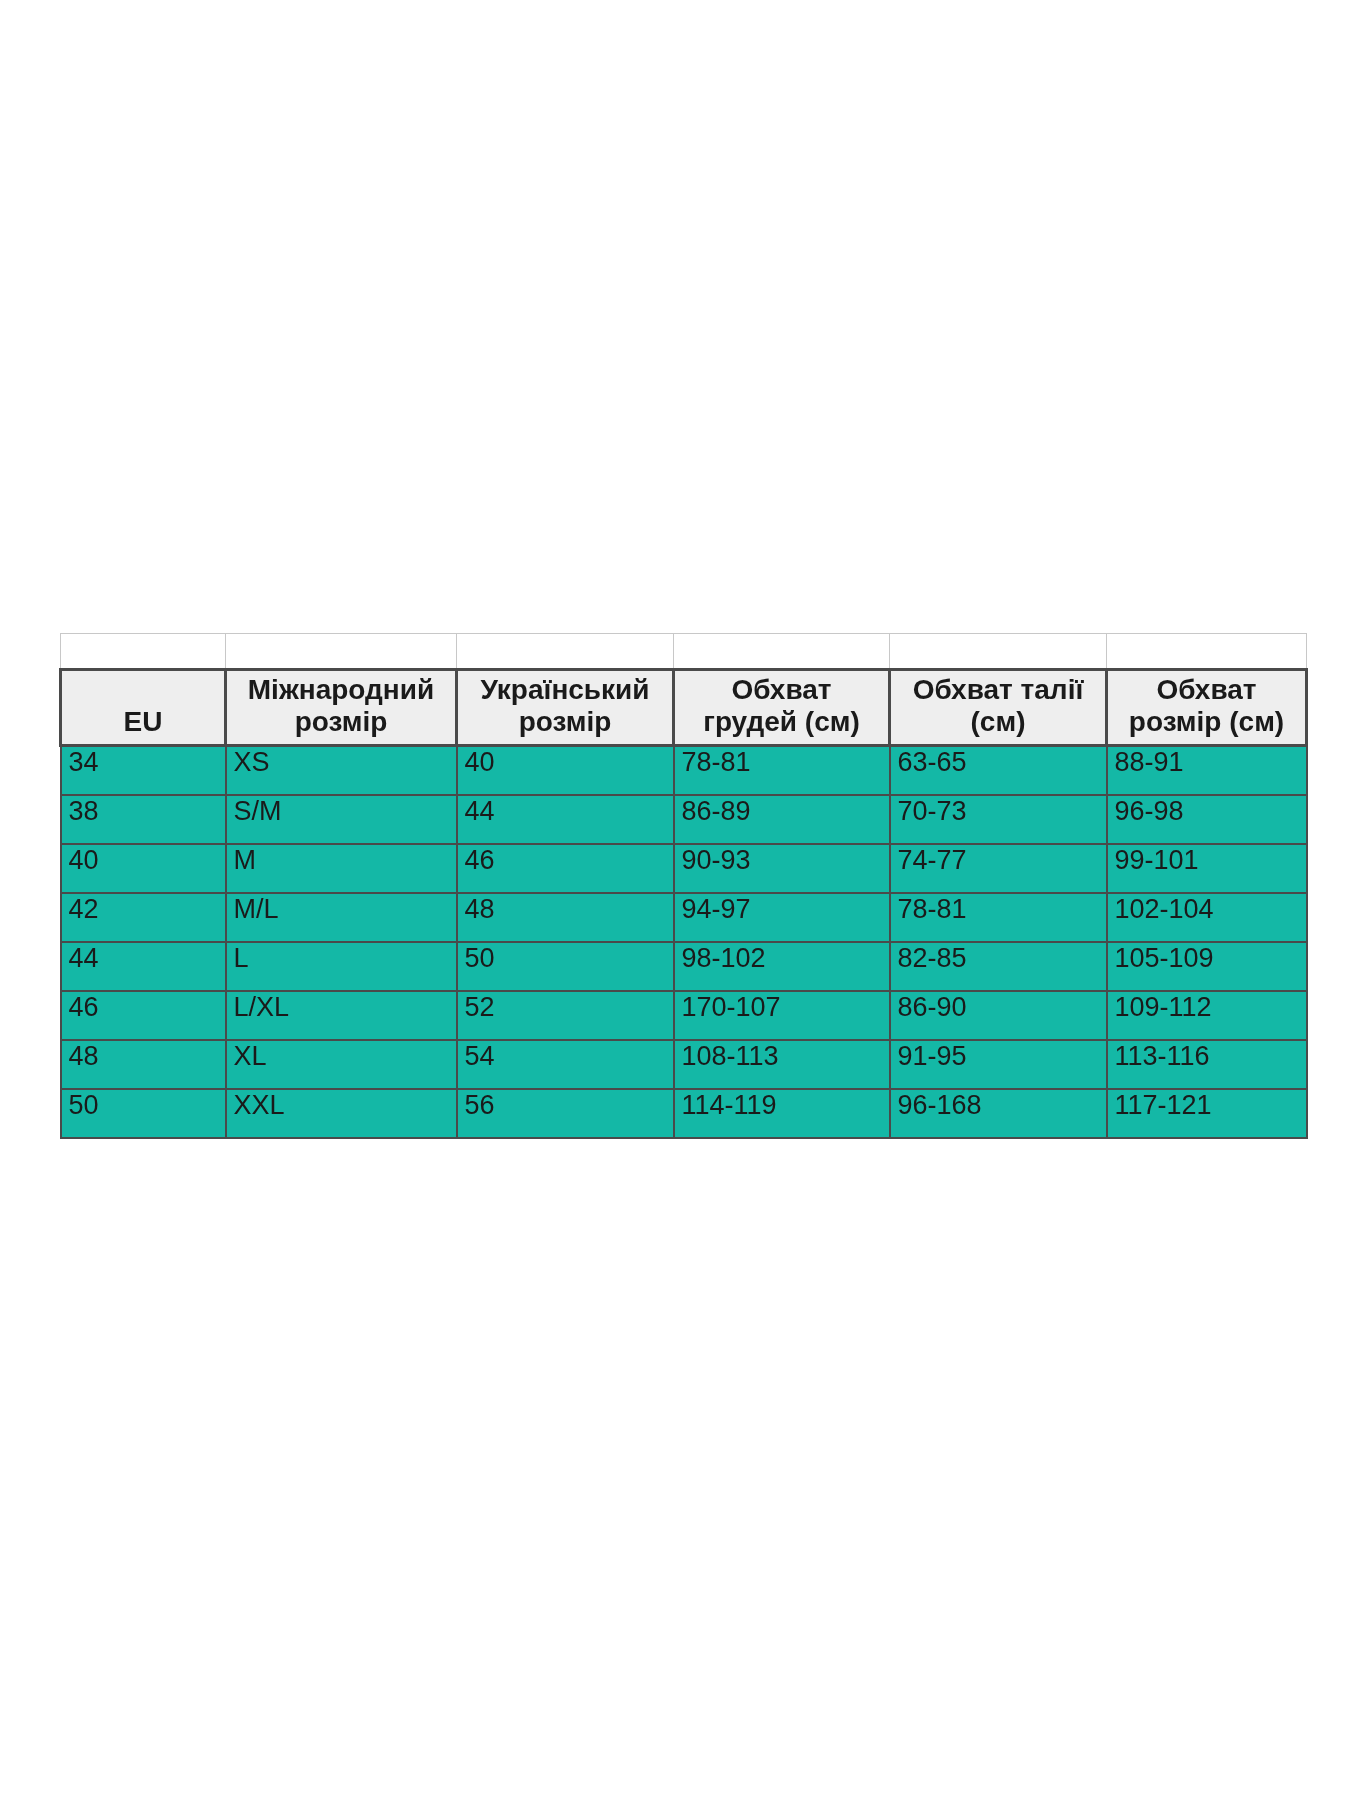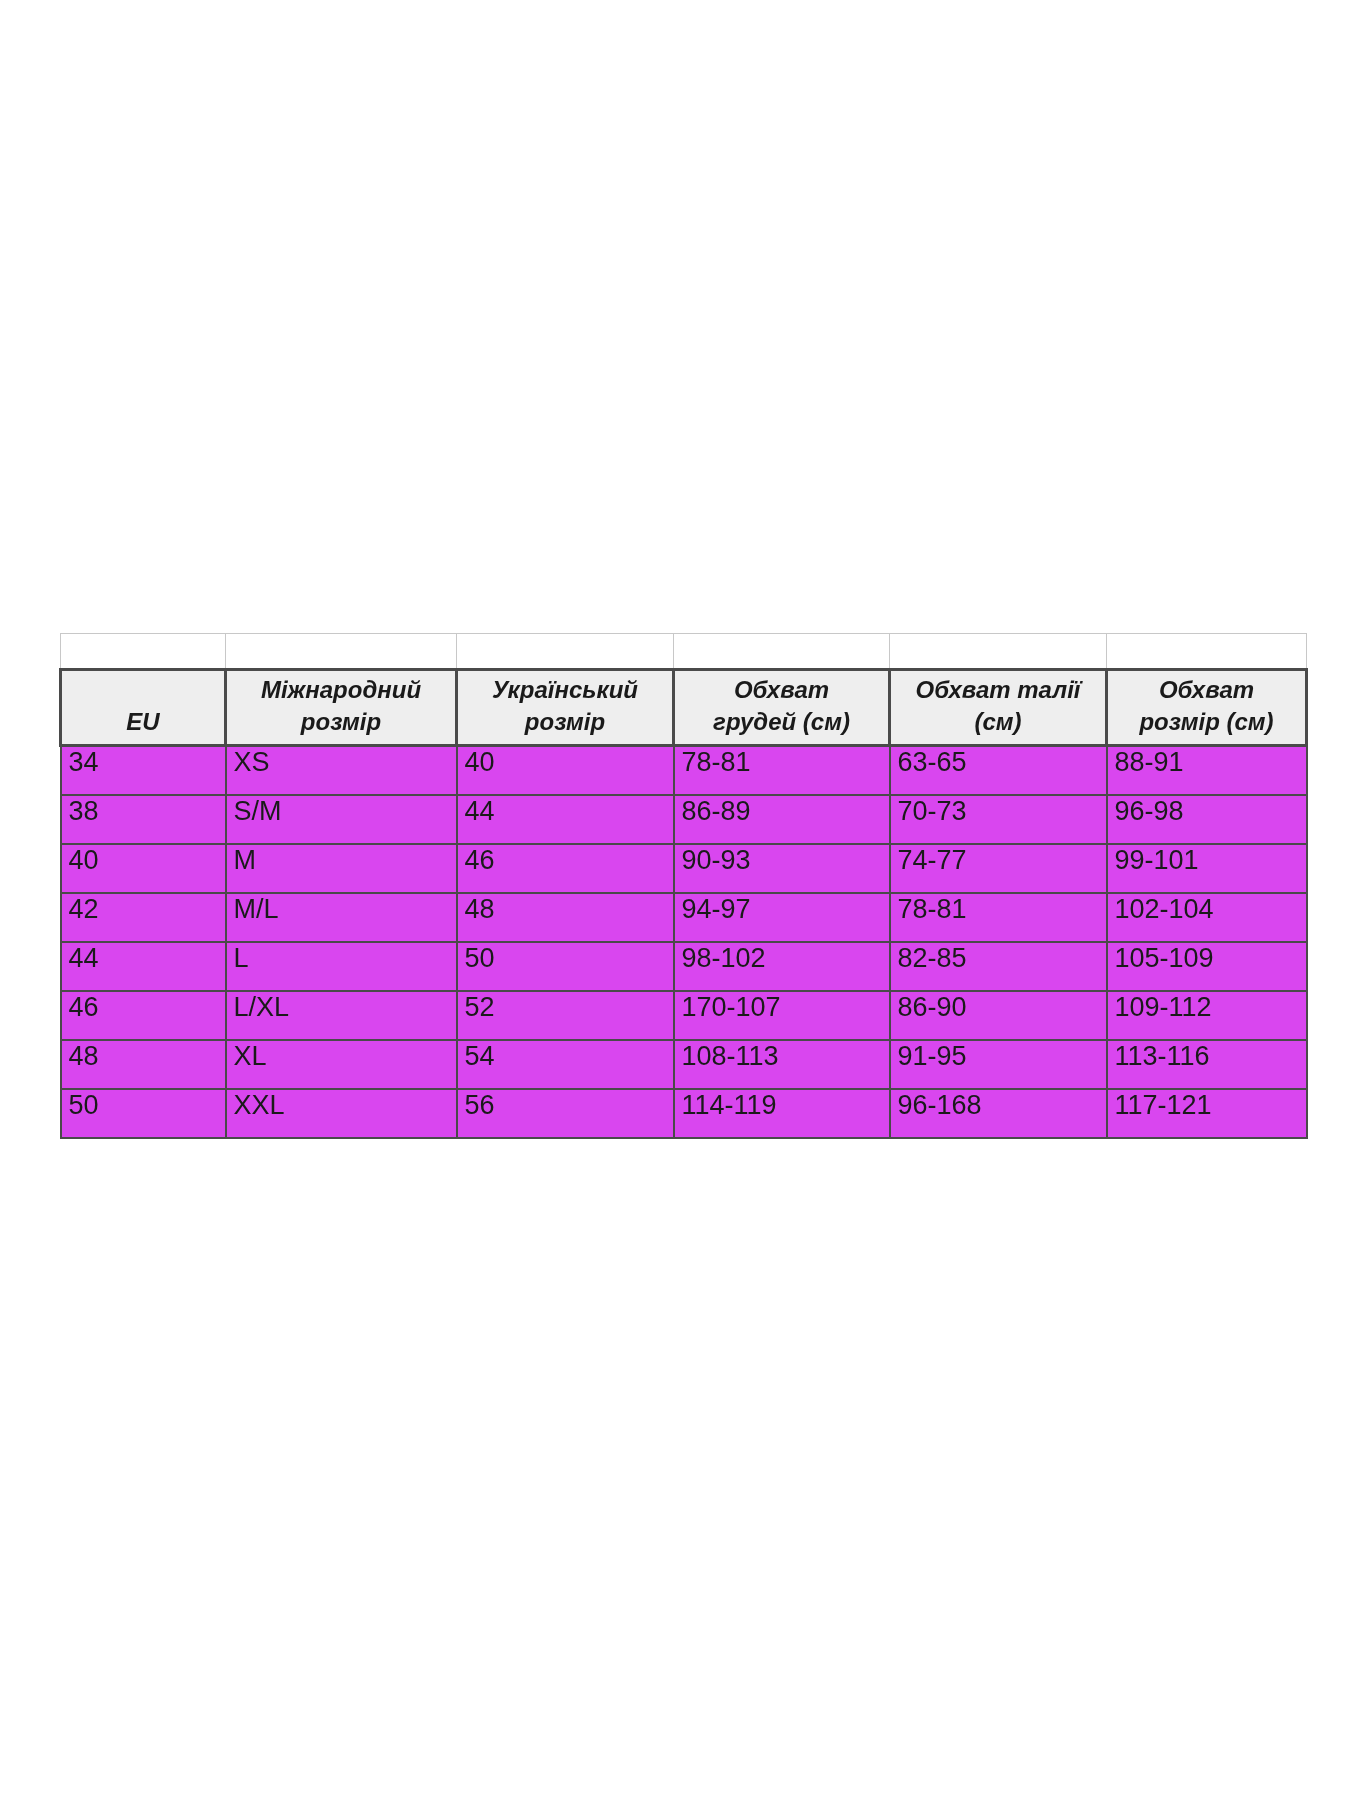--- a/index.html
+++ b/index.html
@@ -42,31 +42,30 @@
     background:#ffffff;
   }
   
   th.header-cell{
     height:76px;
     border:3px solid var(--border-dark,#4a4a4a);
     background:var(--header-bg,#eeeeee);
     vertical-align:bottom;
     text-align:center;
     font-weight:bold;
-    font-size:24px;
+    font-size:28px;
     line-height:32px;
     padding:0 4px 6px 4px;
-    font-style:italic;
   }
   th.header-cell .hline{white-space:nowrap;}
   
   td.data-cell{
     height:42px;
     border:2px solid var(--border-dark,#4a4a4a);
-    background:#d946ef;
+    background:#14b8a6;
     vertical-align:middle;
     text-align:left;
     font-size:27px;
     padding:0 4px 16px 7px;
     white-space:nowrap;
   }
 </style>
 </head>
 <body>
 

